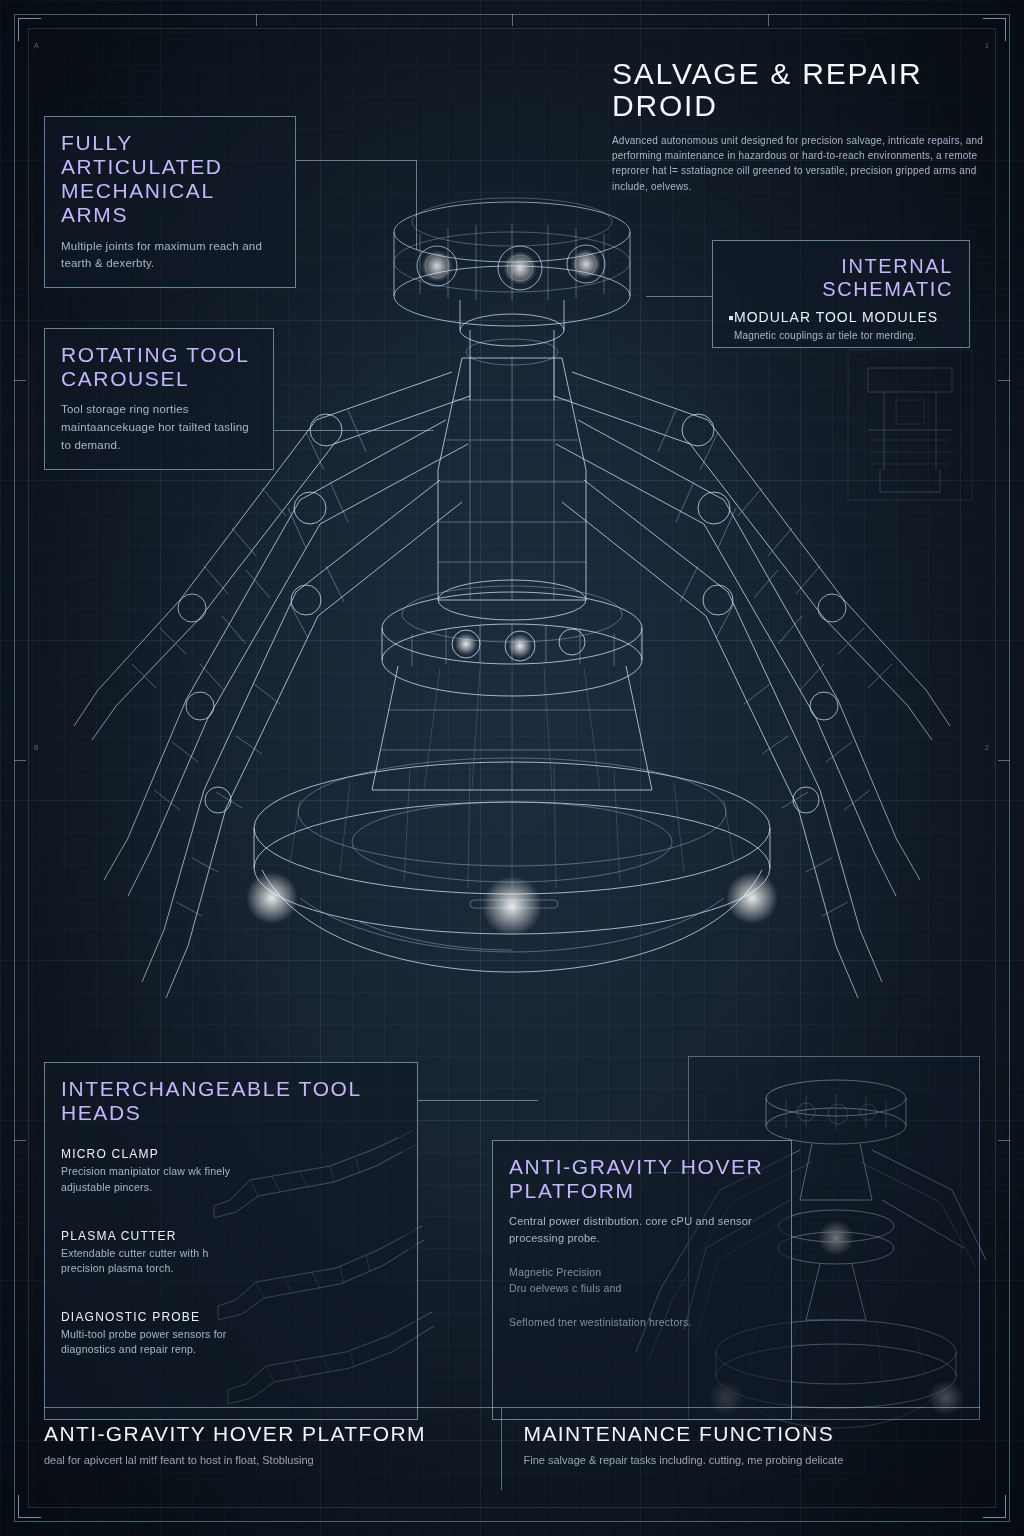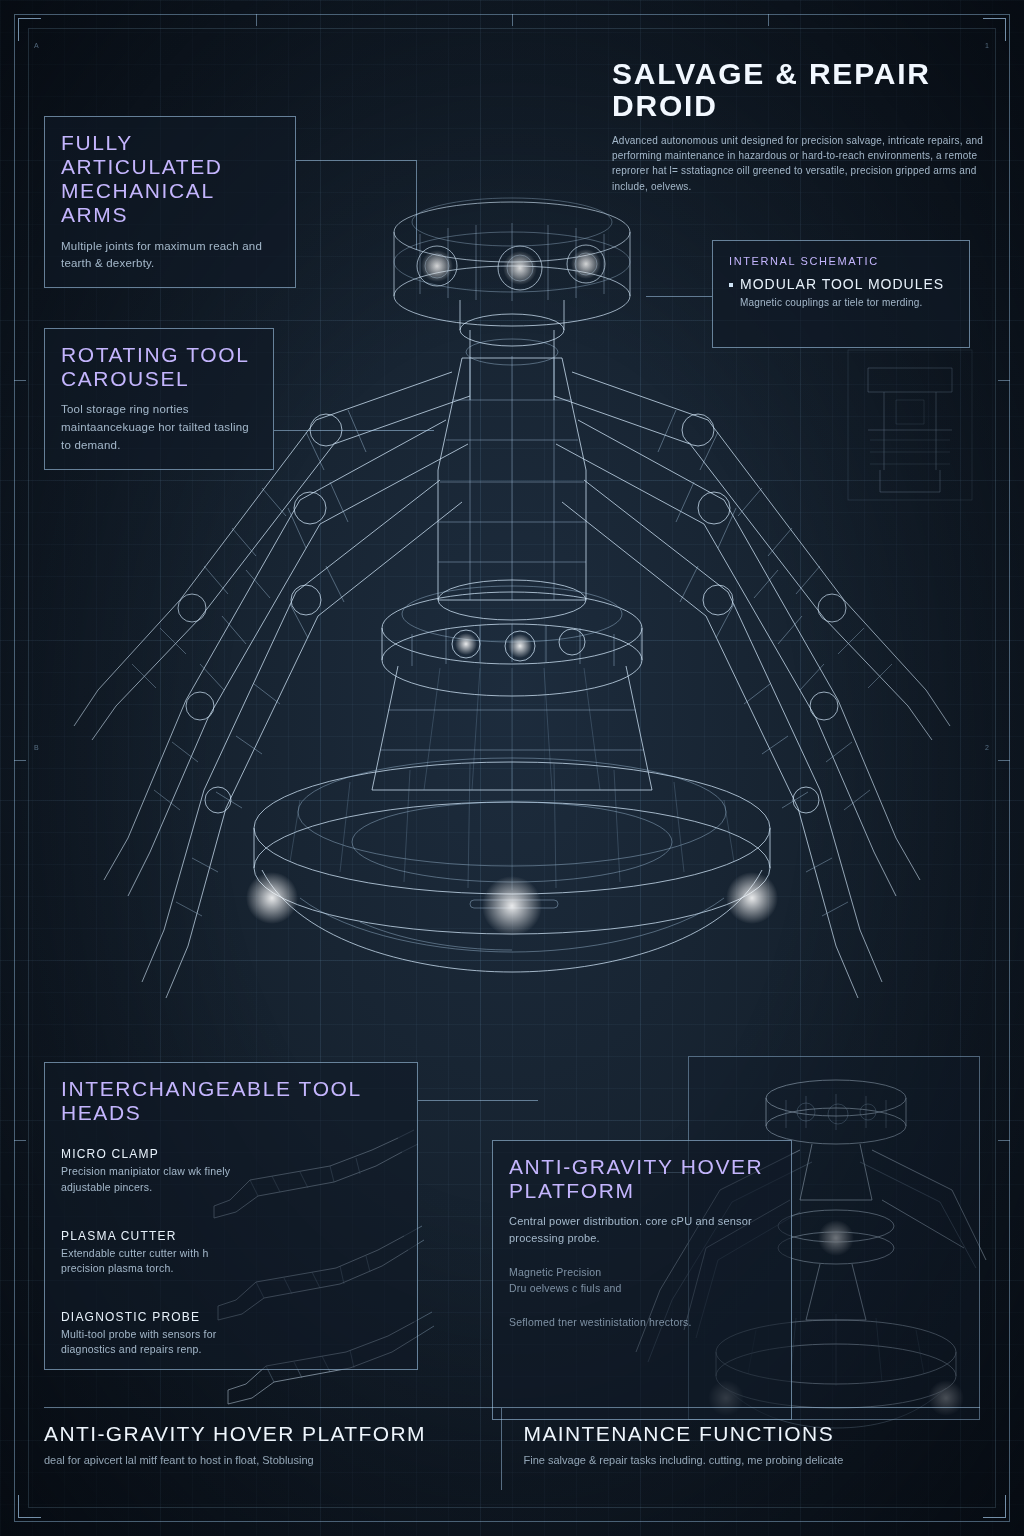--- a/index.html
+++ b/index.html
@@ -73,21 +73,21 @@
   }
   .panel h2{
     margin:0 0 10px 0;
     font-size:21px;font-weight:400;letter-spacing:1.6px;
     color:#c4b5fd;
     text-transform:uppercase;
     line-height:1.15;
   }
   .panel h1{
     margin:0 0 12px 0;
-    font-size:30px;font-weight:700;letter-spacing:1.8px;
+    font-size:30px;font-weight:400;letter-spacing:1.8px;
     color:#f2f8ff;
     text-transform:uppercase;
     line-height:1.05;
   }
   .panel p{
     margin:0;
     font-size:11.5px;line-height:1.55;
     color:rgba(200,222,242,0.8);
     letter-spacing:.2px;
   }
@@ -97,26 +97,26 @@
     color:#e8f2fb;text-transform:uppercase;
   }
 
   
   #panel-title{left:612px;top:58px;width:382px;border:none;background:transparent;padding:0;}
   #panel-title p{font-size:10px;line-height:1.52;}
 
   #panel-arms{left:44px;top:116px;width:252px;}
   #panel-carousel{left:44px;top:328px;width:230px;}
   #panel-internal{left:712px;top:240px;width:258px;height:108px;}
-  #panel-internal .bullet{display:flex;gap:7px;margin-top:8px;}
+  #panel-internal .bullet{display:flex;gap:1px;margin-top:8px;}
   #panel-internal .bullet .dot{width:4px;height:4px;background:#cfe4f6;margin-top:7px;flex:0 0 auto;}
   #panel-internal h3{font-size:14px;letter-spacing:1px;}
   #panel-internal p{font-size:10px;}
 
-  #panel-tools{left:44px;top:1062px;width:374px;height:308px;}
+  #panel-tools{left:44px;top:1062px;width:374px;height:358px;}
   #panel-tools .tool-row{margin-bottom:22px;}
   #panel-tools .tool-row p{font-size:10.5px;line-height:1.45;width:185px;}
 
   #panel-hover{left:492px;top:1140px;width:300px;height:280px;}
   #panel-hover p{font-size:11px;}
   #panel-hover .sub{margin-top:18px;color:rgba(190,215,238,0.62);font-size:10.5px;line-height:1.5;}
 
   #panel-internal-view{left:688px;top:1056px;width:292px;height:364px;border:1px solid rgba(175,215,250,0.4);background:rgba(18,29,42,0.35);}
 
   
@@ -386,21 +386,21 @@
   <h2>FULLY ARTICULATED MECHANICAL ARMS</h2>
   <p>Multiple joints for maximum reach and tearth &amp; dexerbty.</p>
 </div>
 
 <div class="panel" id="panel-carousel">
   <h2>ROTATING TOOL CAROUSEL</h2>
   <p>Tool storage ring norties maintaancekuage hor tailted tasling to demand.</p>
 </div>
 
 <div class="panel" id="panel-internal">
-  <h2 style="font-size:11px;margin-bottom:4px;">INTERNAL SCHEMATIC</h2>
+  <h2 style="font-size:20px;margin-bottom:4px;text-align:right;">INTERNAL SCHEMATIC</h2>
   <div class="bullet">
     <span class="dot"></span>
     <div>
       <h3>MODULAR TOOL MODULES</h3>
       <p>Magnetic couplings ar tiele tor merding.</p>
     </div>
   </div>
 </div>
 
 <div class="panel" id="panel-tools">
@@ -409,21 +409,21 @@
   <div class="tool-row">
     <h3>MICRO CLAMP</h3>
     <p>Precision manipiator claw wk finely adjustable pincers.</p>
   </div>
   <div class="tool-row" style="margin-top:34px;">
     <h3>PLASMA CUTTER</h3>
     <p>Extendable cutter cutter with h precision plasma torch.</p>
   </div>
   <div class="tool-row" style="margin-top:34px;">
     <h3>DIAGNOSTIC PROBE</h3>
-    <p>Multi-tool probe with sensors for diagnostics and repairs renp.</p>
+    <p>Multi-tool probe power sensors for diagnostics and repair renp.</p>
   </div>
 </div>
 
 <div class="panel" id="panel-internal-view"></div>
 
 <div class="panel" id="panel-hover">
   <h2>ANTI-GRAVITY HOVER PLATFORM</h2>
   <p>Central power distribution. core cPU and sensor processing probe.</p>
   <p class="sub">Magnetic Precision</p>
   <p class="sub" style="margin-top:0;">Dru oelvews c fiuls and</p>

